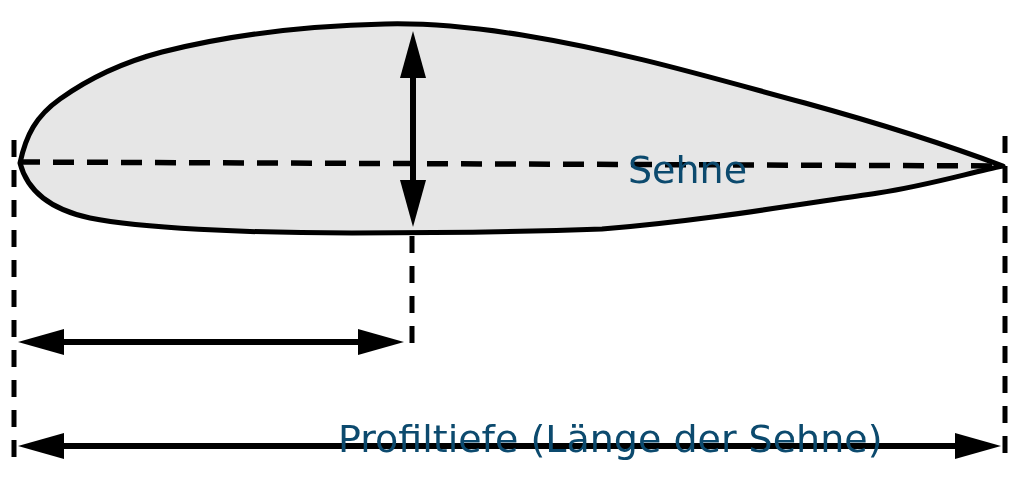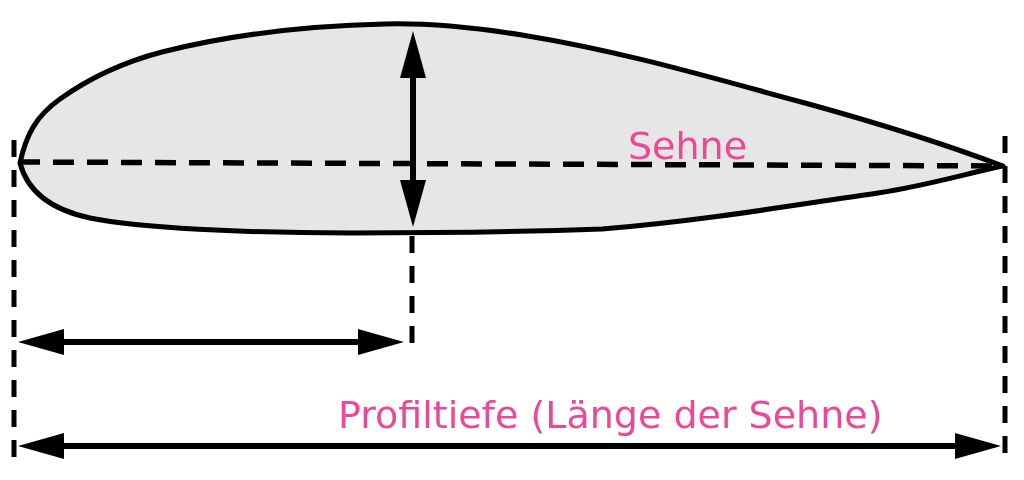--- a/index.html
+++ b/index.html
@@ -17,22 +17,23 @@
   }
   .stage svg {
     position: absolute;
     left: 0;
     top: 0;
   }
   .label {
     position: absolute;
     line-height: 1;
     font-size: 38px;
-    color: #ec4899;
+    color: #0c4a6e;
     white-space: nowrap;
+    margin-top: 24px;
   }
   .label-sehne       { left: 628px; top: 127px; }
   .label-dicken      { left: 71px;  top: 268px; }
   .label-profiltiefe { left: 338px; top: 396px; text-align: right; }
 </style>
 </head>
 <body>
 
 <div class="stage">
 

